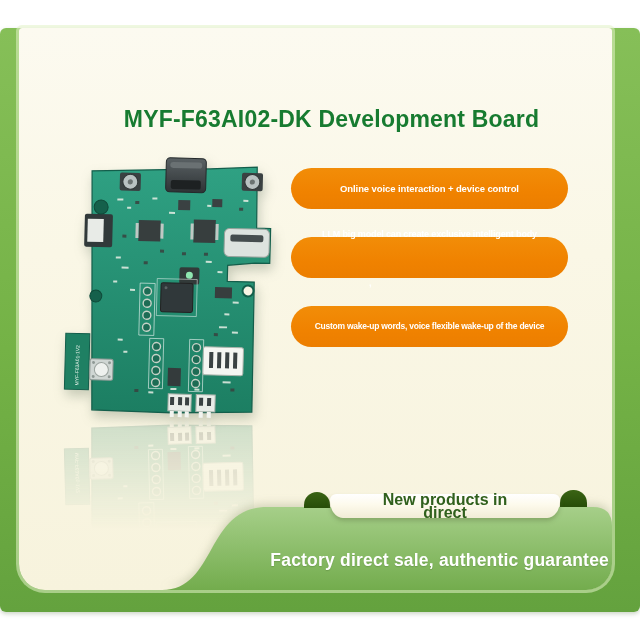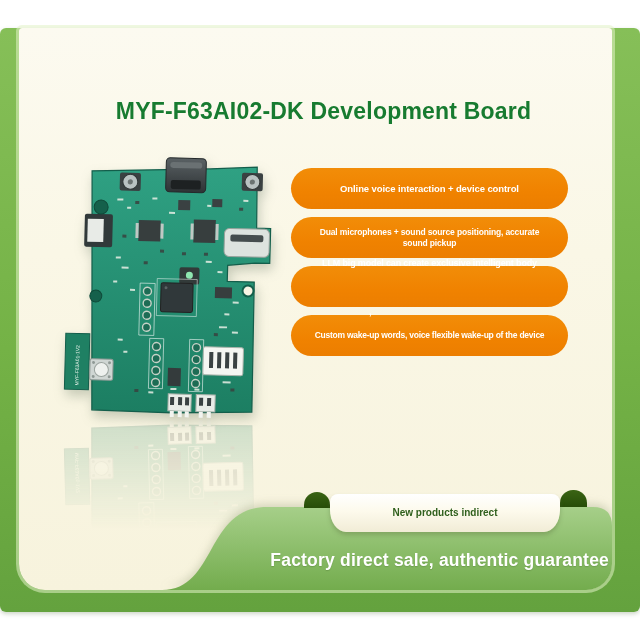--- a/index.html
+++ b/index.html
@@ -7,57 +7,57 @@
         font-family:"Liberation Sans","DejaVu Sans",sans-serif;}
   
   .frame{position:absolute;left:0;top:28px;width:640px;height:584px;
          background:linear-gradient(180deg,#86bf58 0%,#74b246 55%,#64a23e 100%);
          border-radius:6px;box-shadow:0 2px 4px rgba(60,90,40,.25);}
   
   .card{position:absolute;left:19px;top:28px;width:593px;height:562px;overflow:hidden;
         background:linear-gradient(180deg,#fcfaf0 0%,#faf7e6 40%,#f7f3dd 100%);
         border-radius:3px 3px 26px 26px;
         box-shadow:0 0 0 3px rgba(226,242,198,.55);}
-  .title{position:absolute;left:0;top:62px;width:100%;margin:8px;text-align:center;
+  .title{position:absolute;left:0;top:62px;width:100%;margin:16px;text-align:center;
          font-size:23px;font-weight:700;color:#177b30;letter-spacing:.2px;z-index:5;}
   
   .board{position:absolute;left:36px;top:112px;width:240px;height:280px;z-index:5;
          filter:drop-shadow(2px 6px 6px rgba(70,90,70,.28));}
   .board-reflection{position:absolute;left:36px;top:390px;width:240px;height:280px;z-index:1;
          transform:scaleY(-1);opacity:.30;filter:blur(.6px);
          -webkit-mask-image:linear-gradient(180deg,transparent 60%,rgba(0,0,0,.65) 100%);
          mask-image:linear-gradient(180deg,transparent 60%,rgba(0,0,0,.65) 100%);}
   
   .features{position:absolute;left:272px;top:140px;width:277px;z-index:5;}
-  .pill{width:100%;height:41px;margin-bottom:8px;border-radius:21px;
+  .pill{width:100%;height:41px;margin-bottom:28px;border-radius:21px;
         background:linear-gradient(180deg,#f28d08 0%,#f08200 60%,#ec7e00 100%);
         color:#fff;font-weight:700;display:flex;flex-direction:column;
         align-items:center;justify-content:center;text-align:center;line-height:1.25;}
   .pill .ln{display:block;white-space:nowrap;}
   .pill.f1{font-size:9.5px;letter-spacing:-.1px;}
   .pill.f2{font-size:8.5px;letter-spacing:-.15px;}
   .pill.f3{font-size:9px;letter-spacing:-.15px;gap:40px;}
   .pill.f4{font-size:8.5px;letter-spacing:-.25px;}
   .pill.f5{font-size:9.5px;letter-spacing:-.1px;}
   .pill .wrapchar{display:block;height:7px;line-height:5px;font-size:9px;
         width:100%;text-align:left;padding-left:78px;box-sizing:border-box;}
   
   .wave{position:absolute;left:0;top:458px;width:593px;height:104px;z-index:2;
         filter:drop-shadow(0 -3px 4px rgba(130,140,100,.30));}
   
   .curl{position:absolute;z-index:3;background:linear-gradient(180deg,#3a6414,#274d08);
         border-radius:13px 13px 0 0;}
   .curl-left{left:285px;top:464px;width:26px;height:16px;}
   .curl-right{left:541px;top:462px;width:27px;height:17px;}
-  .ribbon{position:absolute;left:311px;top:466px;width:230px;height:38px;z-index:4;
+  .ribbon{position:absolute;left:311px;top:466px;width:230px;height:24px;z-index:4;
           background:linear-gradient(180deg,#ffffff 0%,#fdfaec 45%,#f1ecd6 100%);
           border-radius:8px 8px 16px 16px / 8px 8px 22px 22px;
           box-shadow:0 3px 4px rgba(90,110,60,.35);
-          display:flex;flex-direction:row;align-items:center;justify-content:center;
-          font-size:10px;font-weight:700;color:#30601d;line-height:13.5px;text-align:center;}
+          display:flex;flex-direction:column;align-items:center;justify-content:center;
+          font-size:16px;font-weight:700;color:#30601d;line-height:13.5px;text-align:center;}
   .banner-text{position:absolute;left:230px;top:522px;width:360px;z-index:4;
           text-align:right;font-size:17.5px;font-weight:700;color:#ffffff;
           letter-spacing:.2px;text-shadow:0 1px 1px rgba(60,90,40,.25);}
 </style>
 </head>
 <body>
 
 <div class="page">
   <div class="frame"></div>
 
@@ -226,24 +226,20 @@
     </svg>
 
     <svg class="board-reflection" viewBox="0 0 240 280" xmlns="http://www.w3.org/2000/svg">
       <use href="#pcbart"></use>
     </svg>
 
     <div class="features">
       <div class="pill f1">
         <span class="ln">Online voice interaction + device control</span>
       </div>
-      <div class="pill f2">
-        <span class="ln">Dual microphones + sound source positioning, accurate</span>
-        <span class="ln">sound pickup</span>
-      </div>
       <div class="pill f3">
         <span class="ln">LLM big model can create exclusive intelligent body</span>
         <span class="wrapchar">,</span>
       </div>
       <div class="pill f4">
         <span class="ln">Custom wake-up words, voice flexible wake-up of the device</span>
       </div>
     </div>
 
     <svg class="wave" viewBox="0 0 593 104" xmlns="http://www.w3.org/2000/svg">

